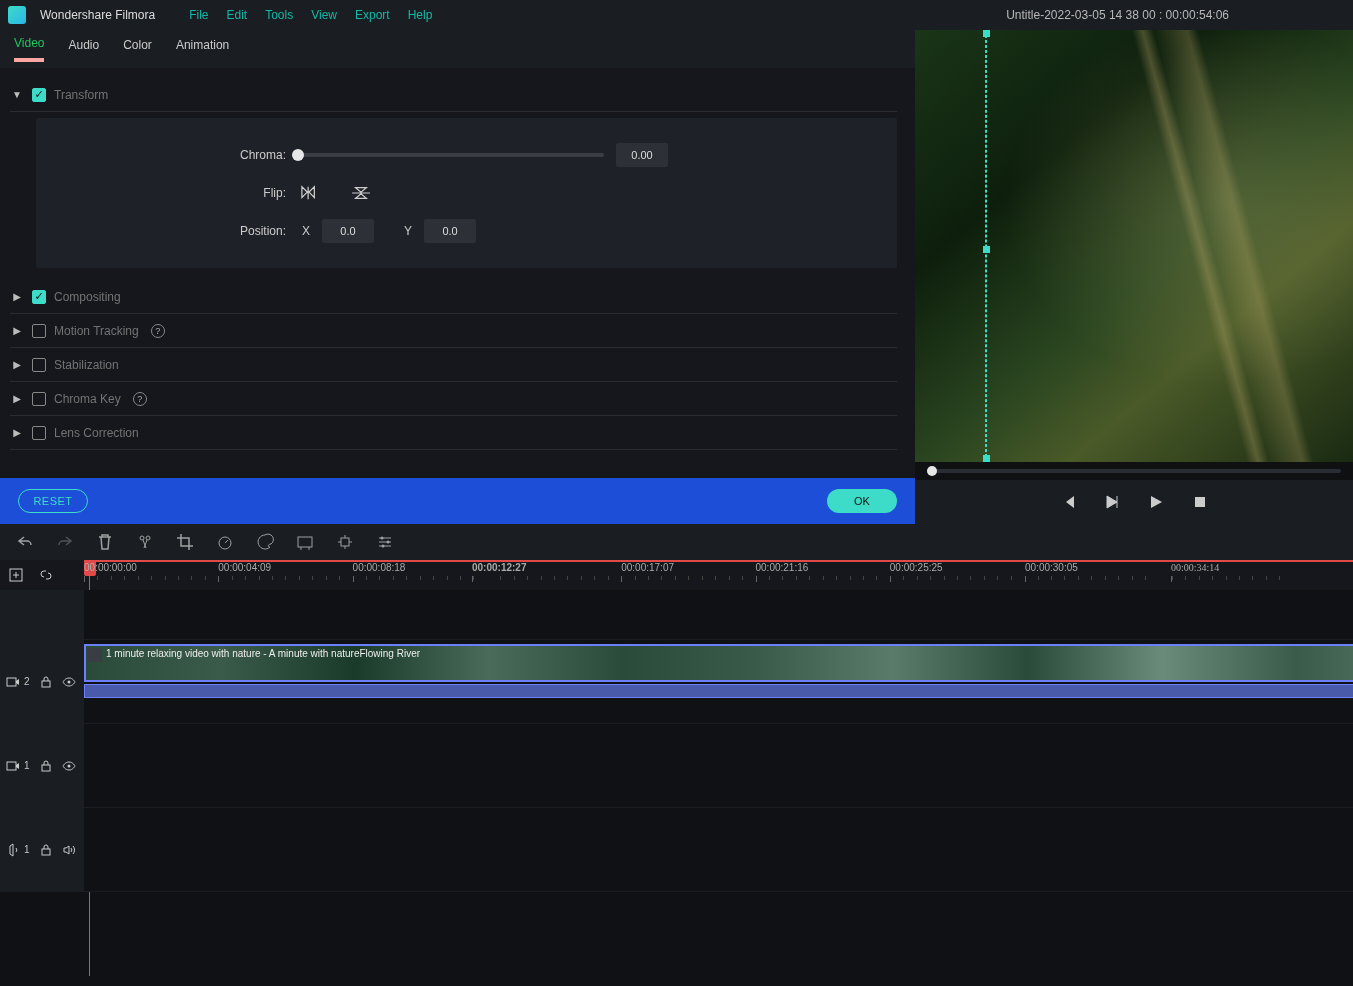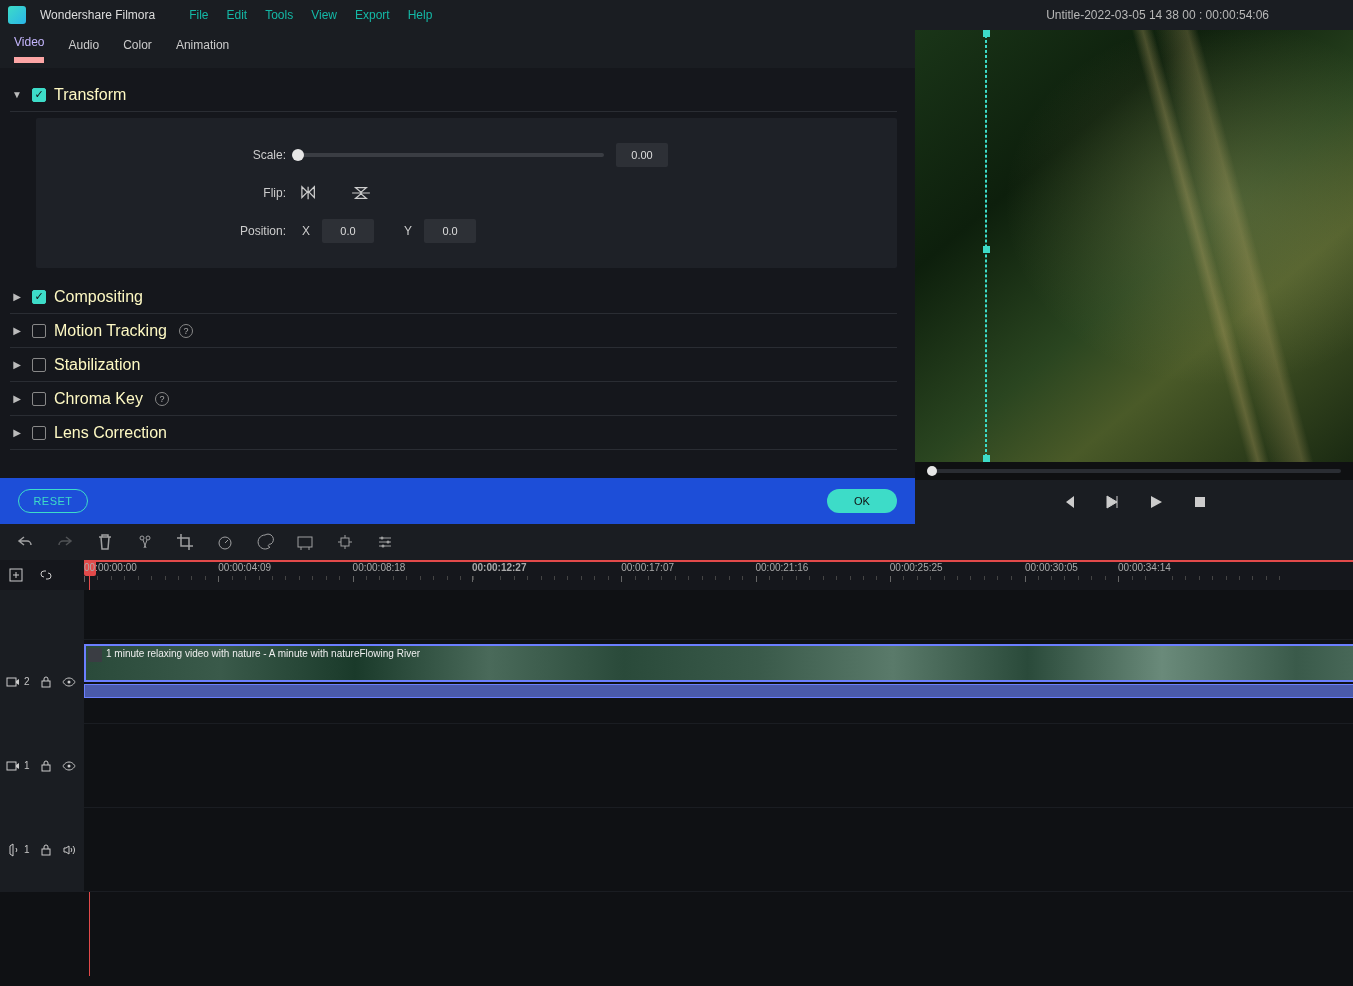--- a/index.html
+++ b/index.html
@@ -2,32 +2,32 @@
 <html><head>
 <meta charset="utf-8">
 <style>
 *{margin:0;padding:0;box-sizing:border-box;font-family:"Segoe UI",Arial,sans-serif;user-select:none}
 html,body{width:1353px;height:986px;background:#000;color:#c6c6c6;font-size:12px;overflow:hidden}
 .titlebar{height:30px;background:#1a1d22;display:flex;align-items:center;padding:0 8px;color:#ddd;gap:14px}
 .logo{width:18px;height:18px;background:linear-gradient(135deg,#3ddcc8 0%,#2ab5e8 100%);border-radius:3px}
 .appname{font-size:12px;color:#ddd;margin-right:20px}
 .menu{display:flex;gap:18px}
 .menu span{color:#14b8a6;cursor:pointer;font-size:12px}
-.proj{margin-left:auto;margin-right:76px;color:#b8b8b8;font-size:12px}
+.proj{margin-left:auto;margin-right:116px;color:#b8b8b8;font-size:12px}
 .main{display:flex;height:494px}
 .left{width:915px;display:flex;flex-direction:column;background:#15171c}
 .tabs{height:38px;display:flex;align-items:center;padding-left:14px;gap:24px;background:#1a1d22}
 .tab{color:#ccc;cursor:pointer;padding-bottom:8px;font-size:12px}
-.tab.act{color:#c4b5fd;border-bottom:6px solid #fca5a5}
+.tab.act{color:#22c55e;border-bottom:4px solid #fca5a5}
 .props{flex:1;overflow-y:auto;padding:10px 18px 10px 10px;background:#15171c}
 .sectrow{display:flex;align-items:center;gap:8px;height:34px;border-bottom:1px solid #2a2d33;cursor:pointer}
 .chev{width:14px;text-align:center;color:#bbb;font-size:10px}
 .cb{width:14px;height:14px;border:1px solid #888;border-radius:2px;display:flex;align-items:center;justify-content:center;color:#3ddcc8;font-size:11px}
 .cb.on{background:#3ddcc8;border-color:#3ddcc8;color:#111}
-.seclabel{color:#fef9c3;font-size:16px}
+.seclabel{color:#737373;font-size:12px}
 .help{width:14px;height:14px;border:1px solid #888;border-radius:50%;display:flex;align-items:center;justify-content:center;font-size:9px;color:#aaa;margin-left:4px}
 .transformbody{background:#1e2127;margin:6px 0 12px 26px;padding:18px 24px;border-radius:2px}
 .prow{display:flex;align-items:center;height:38px;gap:12px}
 .plabel{width:226px;text-align:right;color:#ccc;font-size:12px}
 .slider{flex:0 0 306px;height:4px;background:#3a3d43;border-radius:2px;position:relative}
 .sliderfill{position:absolute;left:0;top:0;height:100%;background:#e6e6e6;border-radius:2px}
 .sliderknob{position:absolute;top:-4px;width:12px;height:12px;background:#e6e6e6;border-radius:50%;transform:translateX(-50%)}
 .nbox{width:52px;height:24px;background:#2d3036;border:none;color:#ddd;text-align:center;font-size:11px;border-radius:2px}
 .pct{color:#999;font-size:11px}
 .reseticn{width:16px;height:16px;cursor:pointer}
@@ -97,21 +97,21 @@
 
     <div class="props">
       <div class="sectrow">
         <span class="chev">▼</span>
         <span class="cb on">✓</span>
         <span class="seclabel">Transform</span>
       </div>
 
       <div class="transformbody">
         <div class="prow">
-          <div class="plabel">Scale:</div>
+          <div class="plabel">Chroma:</div>
           <div class="slider">
             <div class="sliderfill" style="width:0%"></div>
             <div class="sliderknob" style="left:0%"></div>
           </div>
           <input class="nbox" value="0.00" style="">
         </div>
         <div class="prow">
           <div class="plabel">Flip:</div>
           <svg class="flipicn" viewBox="0 0 24 18">
               <path d="M11 2v14M4 14l6-6-6-6zM18 14l-6-6 6-6z" fill="none" stroke="#ccc" stroke-width="1.4"></path>
@@ -331,21 +331,21 @@
         <div class="tick" style="left: 941px;">00:00:30:05</div>
         <div class="minor" style="left: 953.53px;"></div>
         <div class="minor" style="left: 966.96px;"></div>
         <div class="minor" style="left: 980.39px;"></div>
         <div class="minor" style="left: 993.82px;"></div>
         <div class="minor" style="left: 1007.25px;"></div>
         <div class="minor" style="left: 1020.68px;"></div>
         <div class="minor" style="left: 1034.11px;"></div>
         <div class="minor" style="left: 1047.54px;"></div>
         <div class="minor" style="left: 1060.97px;"></div>
-        <div class="tick" style="left: 1034px;">00:00:34:14</div>
+        <div class="tick" style="left: 1087px; font-family: Liberation Serif, serif;">00:00:34:14</div>
         <div class="minor" style="left: 1087.83px;"></div>
         <div class="minor" style="left: 1101.26px;"></div>
         <div class="minor" style="left: 1114.69px;"></div>
         <div class="minor" style="left: 1128.12px;"></div>
         <div class="minor" style="left: 1141.55px;"></div>
         <div class="minor" style="left: 1154.98px;"></div>
         <div class="minor" style="left: 1168.41px;"></div>
         <div class="minor" style="left: 1181.84px;"></div>
         <div class="minor" style="left: 1195.27px;"></div>
       </div>

